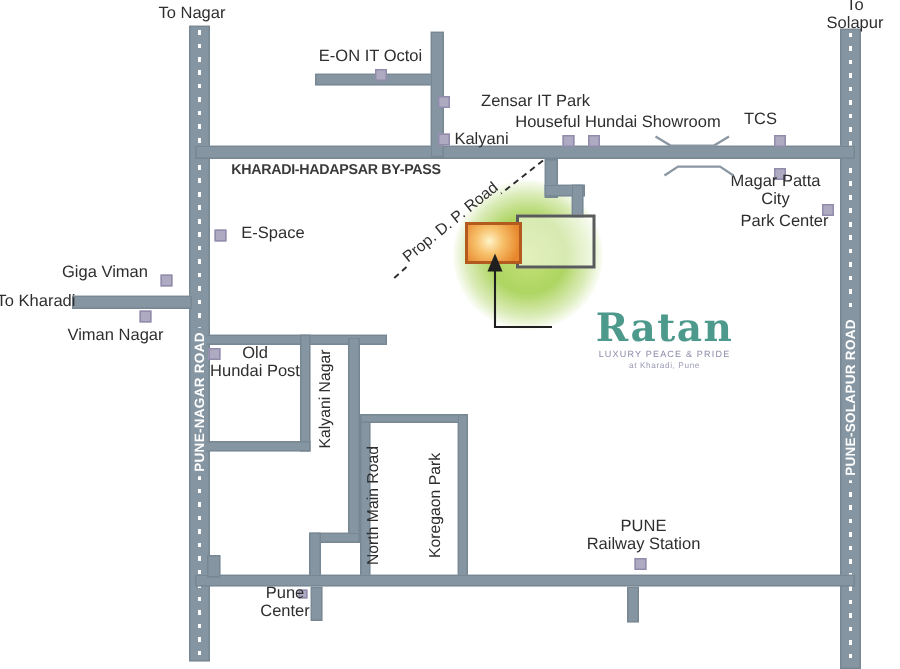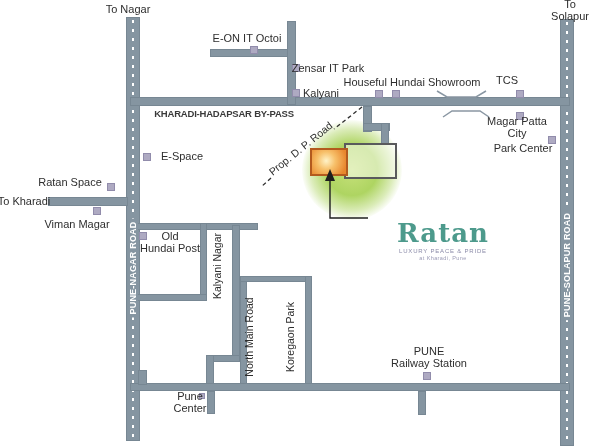--- a/index.html
+++ b/index.html
@@ -29,21 +29,21 @@
     background:radial-gradient(circle at 42% 45%,#fff3c8 0%,#f7c06a 38%,#e8872d 85%);}
   #neighbor-box{position:absolute;left:344px;top:143px;width:49px;height:32px;
     border:2px solid #595a5c;background:rgba(255,255,255,.5);z-index:5;}
   
   #overlay{position:absolute;left:0;top:0;z-index:7;}
   #overlay .dash{stroke:#2f2f2f;stroke-width:1.3;stroke-dasharray:4 3;fill:none;}
   #overlay .bracket{stroke:#8a97a3;stroke-width:1.5;fill:none;}
   #overlay .arrow-line{stroke:#1f1f1f;stroke-width:1.4;fill:none;}
   #overlay .arrow-head{fill:#1f1f1f;stroke:none;}
   
-  #logo{position:absolute;left:385px;top:206px;width:116px;text-align:center;z-index:8;margin-top:14px;}
+  #logo{position:absolute;left:385px;top:206px;width:116px;text-align:center;z-index:8;}
   #logo .logo-name{font-family:"DejaVu Serif",serif;font-weight:bold;font-size:26px;
     line-height:1;color:#4d9a8c;letter-spacing:1px;}
   #logo .logo-brand{font-weight:bold;font-size:12.5px;letter-spacing:2.5px;color:#3b3f8e;
     margin-top:-1px;}
   #logo .logo-tagline{font-size:6px;letter-spacing:.8px;color:#8a8aa8;margin-top:2px;}
   #logo .logo-location{font-size:5.5px;letter-spacing:.4px;color:#9a9ab5;margin-top:1px;}
   .z-markers{z-index:9;} .z-labels{z-index:10;}
 </style>
 </head>
 <body>
@@ -106,32 +106,32 @@
       <div class="marker" style="left: 107px; top: 183px; width: 6px; height: 6px;"></div>
       <div class="marker" style="left: 93px; top: 207px; width: 6px; height: 6px;"></div>
       <div class="marker" style="left: 139px; top: 232px; width: 6px; height: 6px;"></div>
       <div class="marker" style="left: 199px; top: 393px; width: 4px; height: 4px;"></div>
       <div class="marker" style="left: 423px; top: 372px; width: 6px; height: 6px;"></div>
     </div>
   <div class="z-labels" id="labels-layer">
       <div class="lbl" style="left: 128px; top: 9px; transform: translate(-50%, -50%);">To Nagar</div>
       <div class="lbl" style="left: 570px; top: 10px; transform: translate(-50%, -50%);">To Solapur</div>
       <div class="lbl" style="left: 247px; top: 38px; transform: translate(-50%, -50%);">E-ON IT Octoi</div>
-      <div class="lbl" style="left: 328px; top: 68px; transform: translate(-50%, -50%);">Zensar IT Park</div>
+      <div class="lbl" style="left: 357px; top: 68px; transform: translate(-50%, -50%);">Zensar IT Park</div>
       <div class="lbl" style="left: 412px; top: 82px; transform: translate(-50%, -50%);">Houseful Hundai Showroom</div>
       <div class="lbl" style="left: 321px; top: 93px; transform: translate(-50%, -50%);">Kalyani</div>
       <div class="lbl" style="left: 507px; top: 80px; transform: translate(-50%, -50%);">TCS</div>
       <div class="lbl bold-cond" style="left: 224px; top: 114px; transform: translate(-50%, -50%);">KHARADI-HADAPSAR BY-PASS</div>
       <div class="lbl" style="left: 517px; top: 127px; transform: translate(-50%, -50%);">Magar Patta
 City</div>
       <div class="lbl" style="left: 523px; top: 148px; transform: translate(-50%, -50%);">Park Center</div>
       <div class="lbl" style="left: 182px; top: 156px; transform: translate(-50%, -50%);">E-Space</div>
-      <div class="lbl" style="left: 70px; top: 182px; transform: translate(-50%, -50%);">Ratan Space</div>
+      <div class="lbl" style="left: 70px; top: 182px; transform: translate(-50%, -50%);">Giga Viman</div>
       <div class="lbl" style="left: 24px; top: 201px; transform: translate(-50%, -50%);">To Kharadi</div>
-      <div class="lbl" style="left: 77px; top: 224px; transform: translate(-50%, -50%);">Viman Magar</div>
+      <div class="lbl" style="left: 77px; top: 224px; transform: translate(-50%, -50%);">Viman Nagar</div>
       <div class="lbl road-white" style="left: 133px; top: 268px; transform: translate(-50%, -50%) rotate(-90deg);">PUNE-NAGAR ROAD</div>
       <div class="lbl road-white" style="left: 567px; top: 265px; transform: translate(-50%, -50%) rotate(-90deg);">PUNE-SOLAPUR ROAD</div>
       <div class="lbl" style="left: 170px; top: 242px; transform: translate(-50%, -50%);">Old
 Hundai Post</div>
       <div class="lbl street" style="left: 218px; top: 266px; transform: translate(-50%, -50%) rotate(-90deg);">Kalyani Nagar</div>
       <div class="lbl street" style="left: 250px; top: 337px; transform: translate(-50%, -50%) rotate(-90deg);">North Main Road</div>
       <div class="lbl street" style="left: 291px; top: 337px; transform: translate(-50%, -50%) rotate(-90deg);">Koregaon Park</div>
       <div class="lbl street" style="left: 301px; top: 149px; transform: translate(-50%, -50%) rotate(-39deg);">Prop. D. P. Road</div>
       <div class="lbl" style="left: 190px; top: 402px; transform: translate(-50%, -50%);">Pune
 Center</div>

